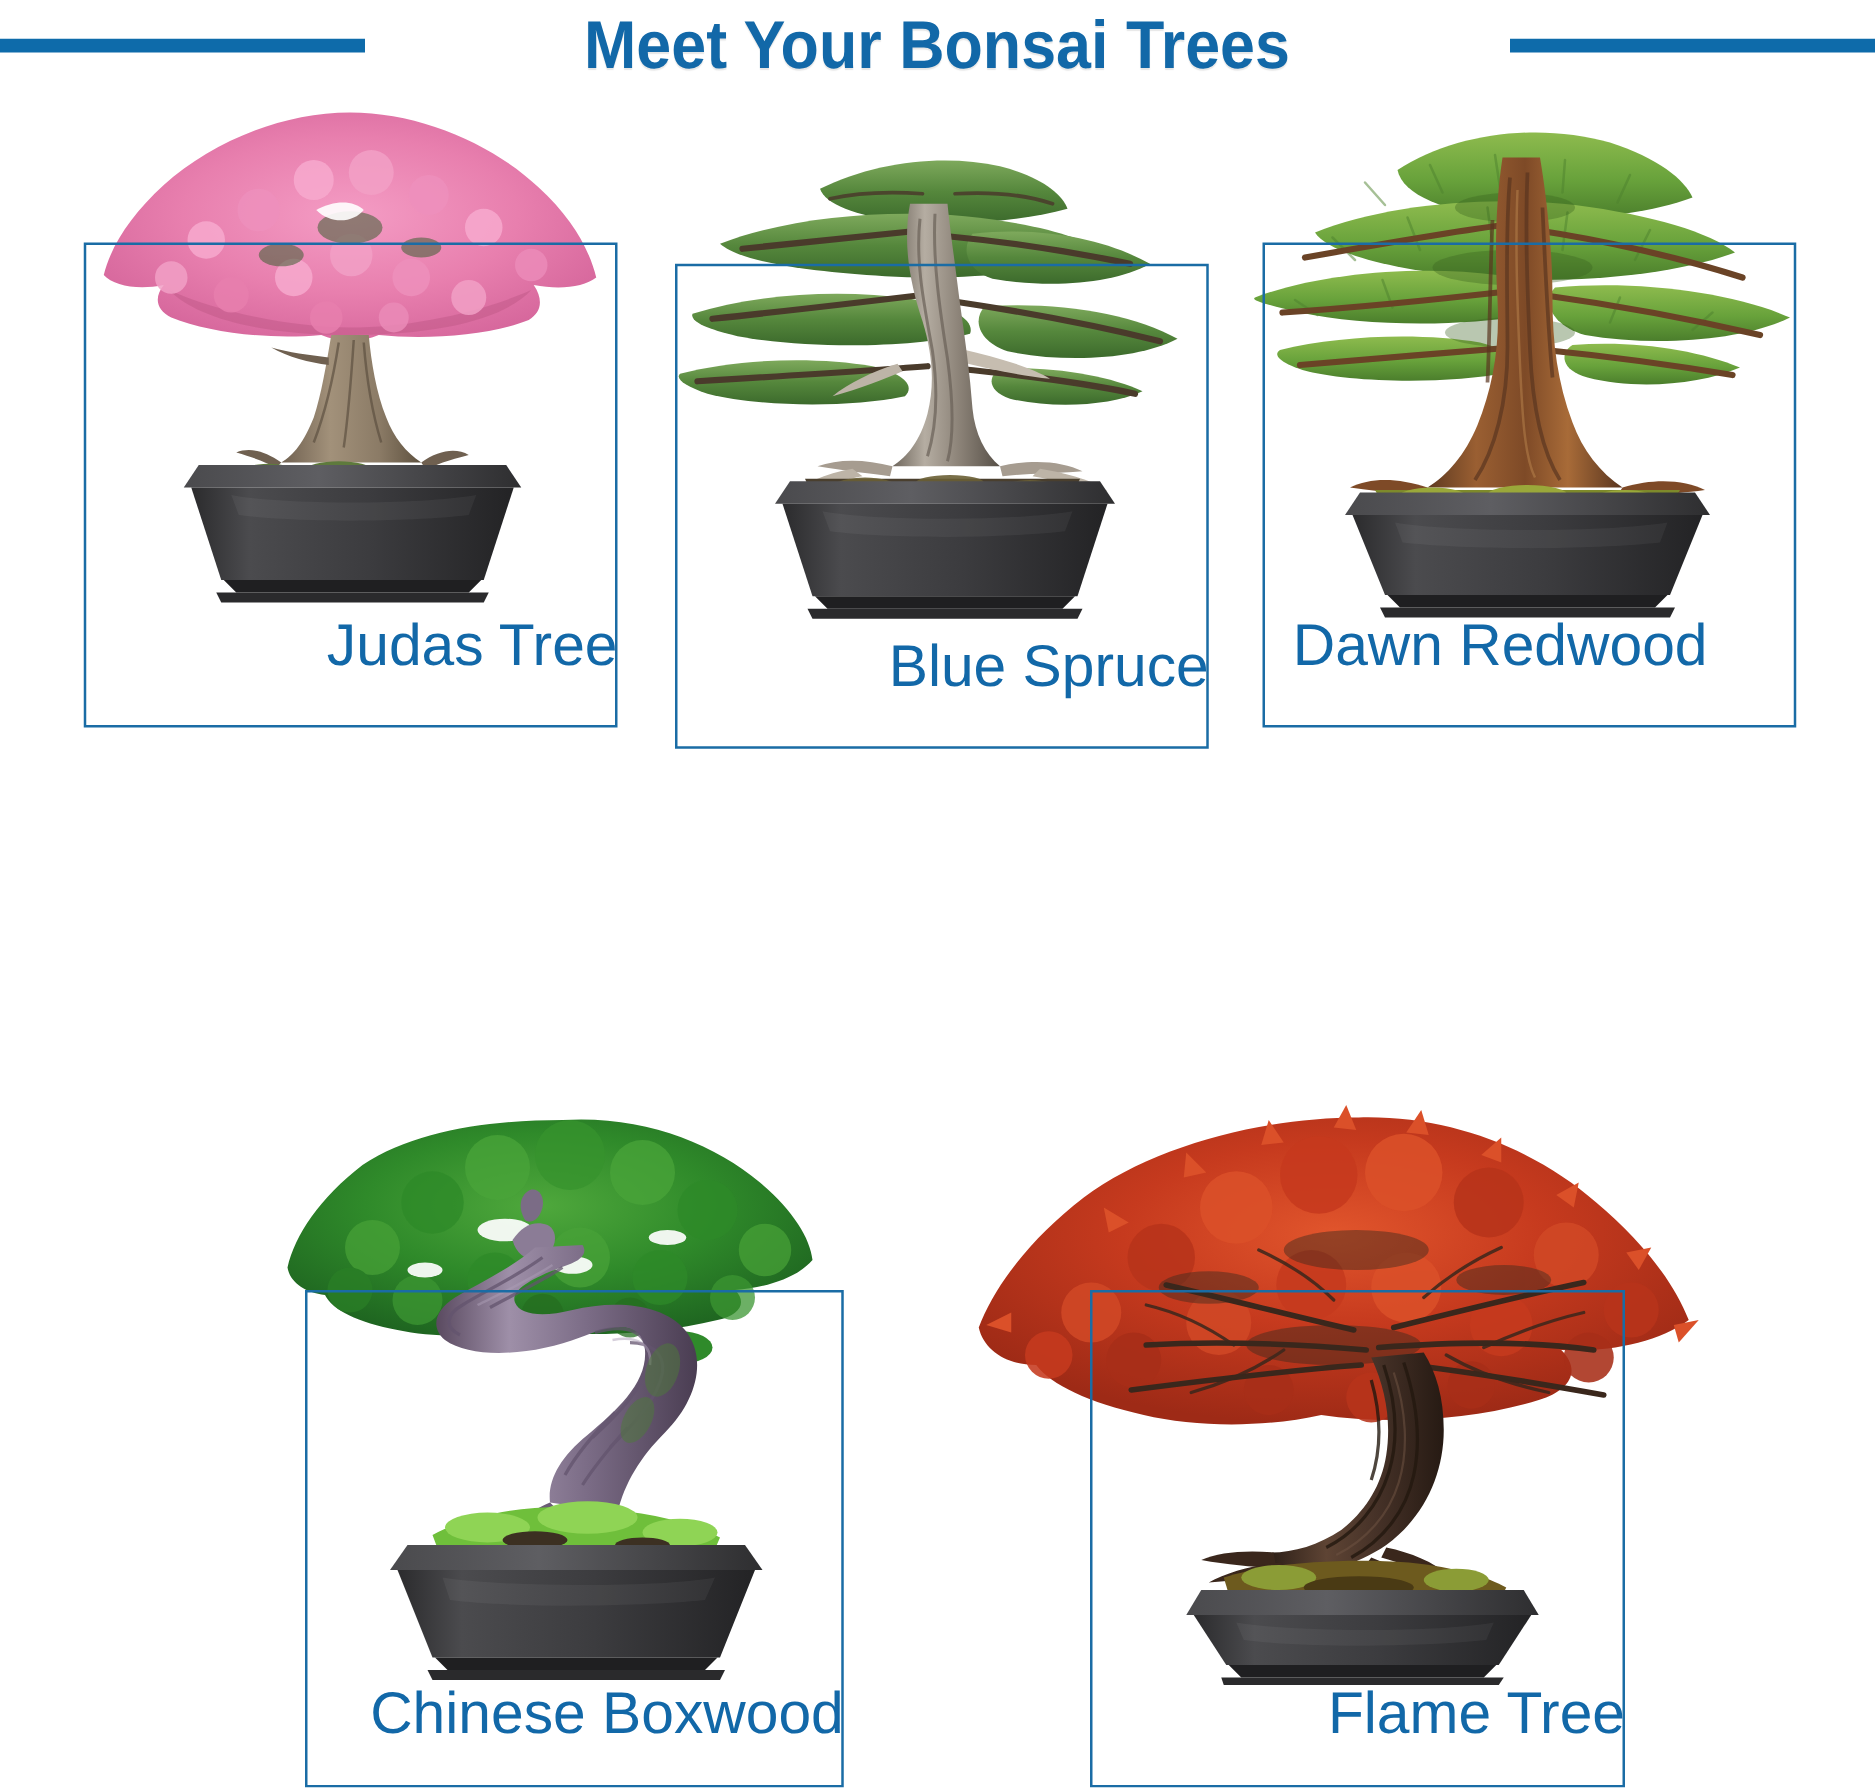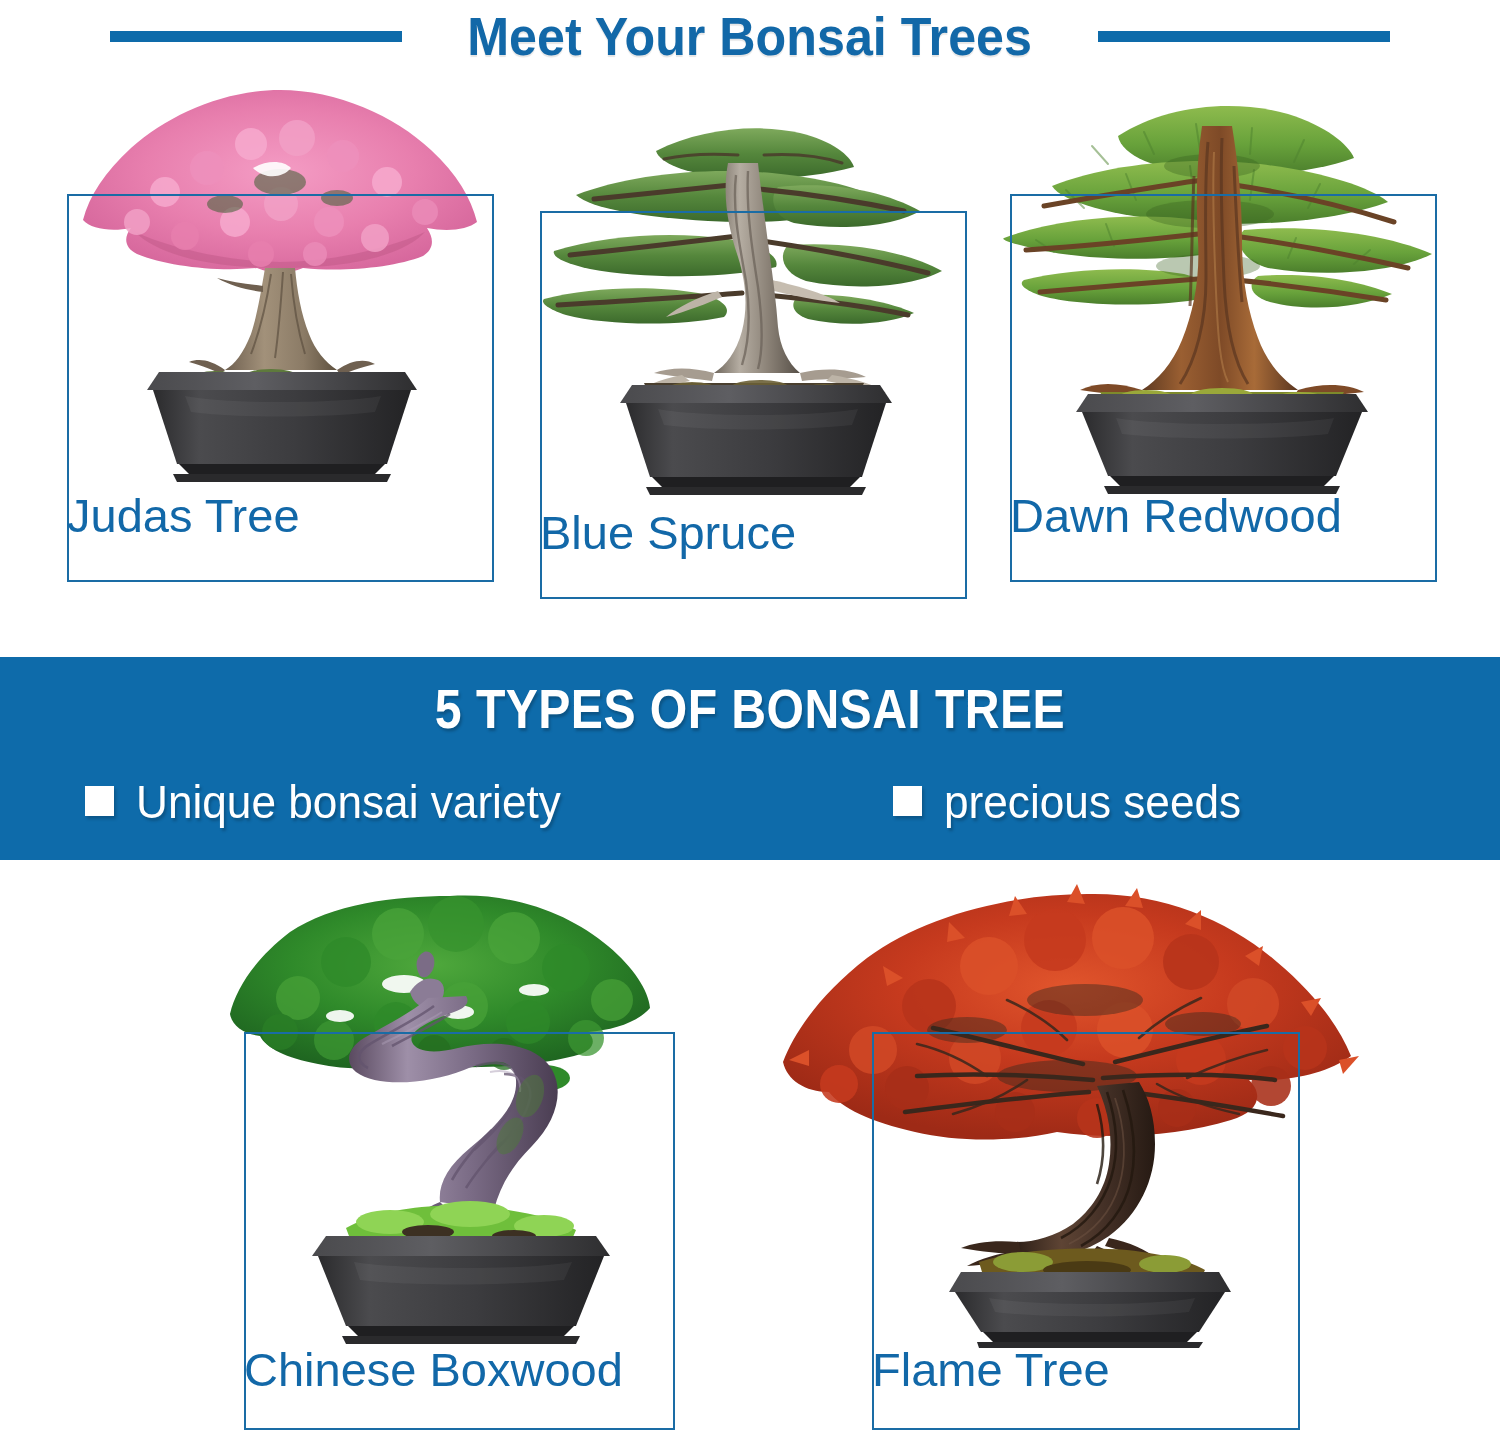--- a/index.html
+++ b/index.html
@@ -7,21 +7,21 @@
     width: 1500px; height: 1430px;
     background: #ffffff;
     font-family: "Liberation Sans", sans-serif;
     overflow: hidden;
   }
   #page { position: relative; width: 1500px; height: 1430px; background:#fff; }
 
   
   #header {
     position: absolute; left: 0; top: 0; width: 1500px; height: 72px;
-    display: flex; align-items: center; justify-content: center; gap: 0;
+    display: flex; align-items: center; justify-content: space-between; gap: 0;
   }
   .rule {
     height: 11px; width: 292px; background: #0E6BAA; flex: none;
   }
   #header-title {
     font-size: 54px;
     font-weight: 700;
     color: #1268A8;
     letter-spacing: 0px;
     white-space: nowrap;
@@ -49,21 +49,21 @@
     pointer-events: none;
   }
   .card-label {
     position: absolute;
     z-index: 4;
     color: #1268A8;
     font-size: 47px;
     font-weight: 400;
     line-height: 1;
     white-space: nowrap;
-    text-align: left;
+    text-align: right;
   }
 
   
   #banner {
     position: absolute; left: 0; top: 657px; width: 1500px; height: 203px;
     background: #0E6BAA;
     color: #ffffff;
   }
   #banner-heading {
     position: absolute; left: 0; top: 24px; width: 1500px;
@@ -386,34 +386,20 @@
         <path d="M114 394 L 338 394 L 328 404 L 124 404 Z" fill="#1F1F21"></path>
         <path d="M108 404 L 344 404 L 340 412 L 112 412 Z" fill="#2A2A2C"></path>
         <path d="M120 336 C 166 344 288 344 338 336 L 332 352 C 276 358 180 358 126 352 Z" fill="#ffffff" opacity="0.05"></path>
       </svg>
 
       <div class="card-box" style="left:0px; top:122px; width:427px; height:388px;"></div>
       <div class="card-label" style="left:0px; top:420px; width:356px;">Dawn Redwood</div>
     </div>
   </div>
 
-  <div id="banner">
-    <div id="banner-heading">5 TYPES OF BONSAI TREE</div>
-
-    <div id="banner-bullets">
-      <div class="bullet-item" id="bullet-0">
-        <span class="bullet-square"></span>
-        <span class="bullet-text">Unique bonsai variety</span>
-      </div>
-      <div class="bullet-item" id="bullet-1">
-        <span class="bullet-square"></span>
-        <span class="bullet-text">precious seeds</span>
-      </div>
-    </div>
-  </div>
 
   <div class="row" id="row-bottom">
 
     <div class="card" id="card-boxwood" style="left:224px; top:8px; width:431px; height:550px;">
       <svg class="card-art" style="left:-30px; top:0px; width:470px; height:470px;" viewBox="0 0 470 470">
         <defs>
           <radialGradient id="cb-canopy" cx="48%" cy="40%" r="64%">
             <stop offset="0%" stop-color="#4FA83C"></stop>
             <stop offset="52%" stop-color="#2F8A2A"></stop>
             <stop offset="100%" stop-color="#1E6420"></stop>

